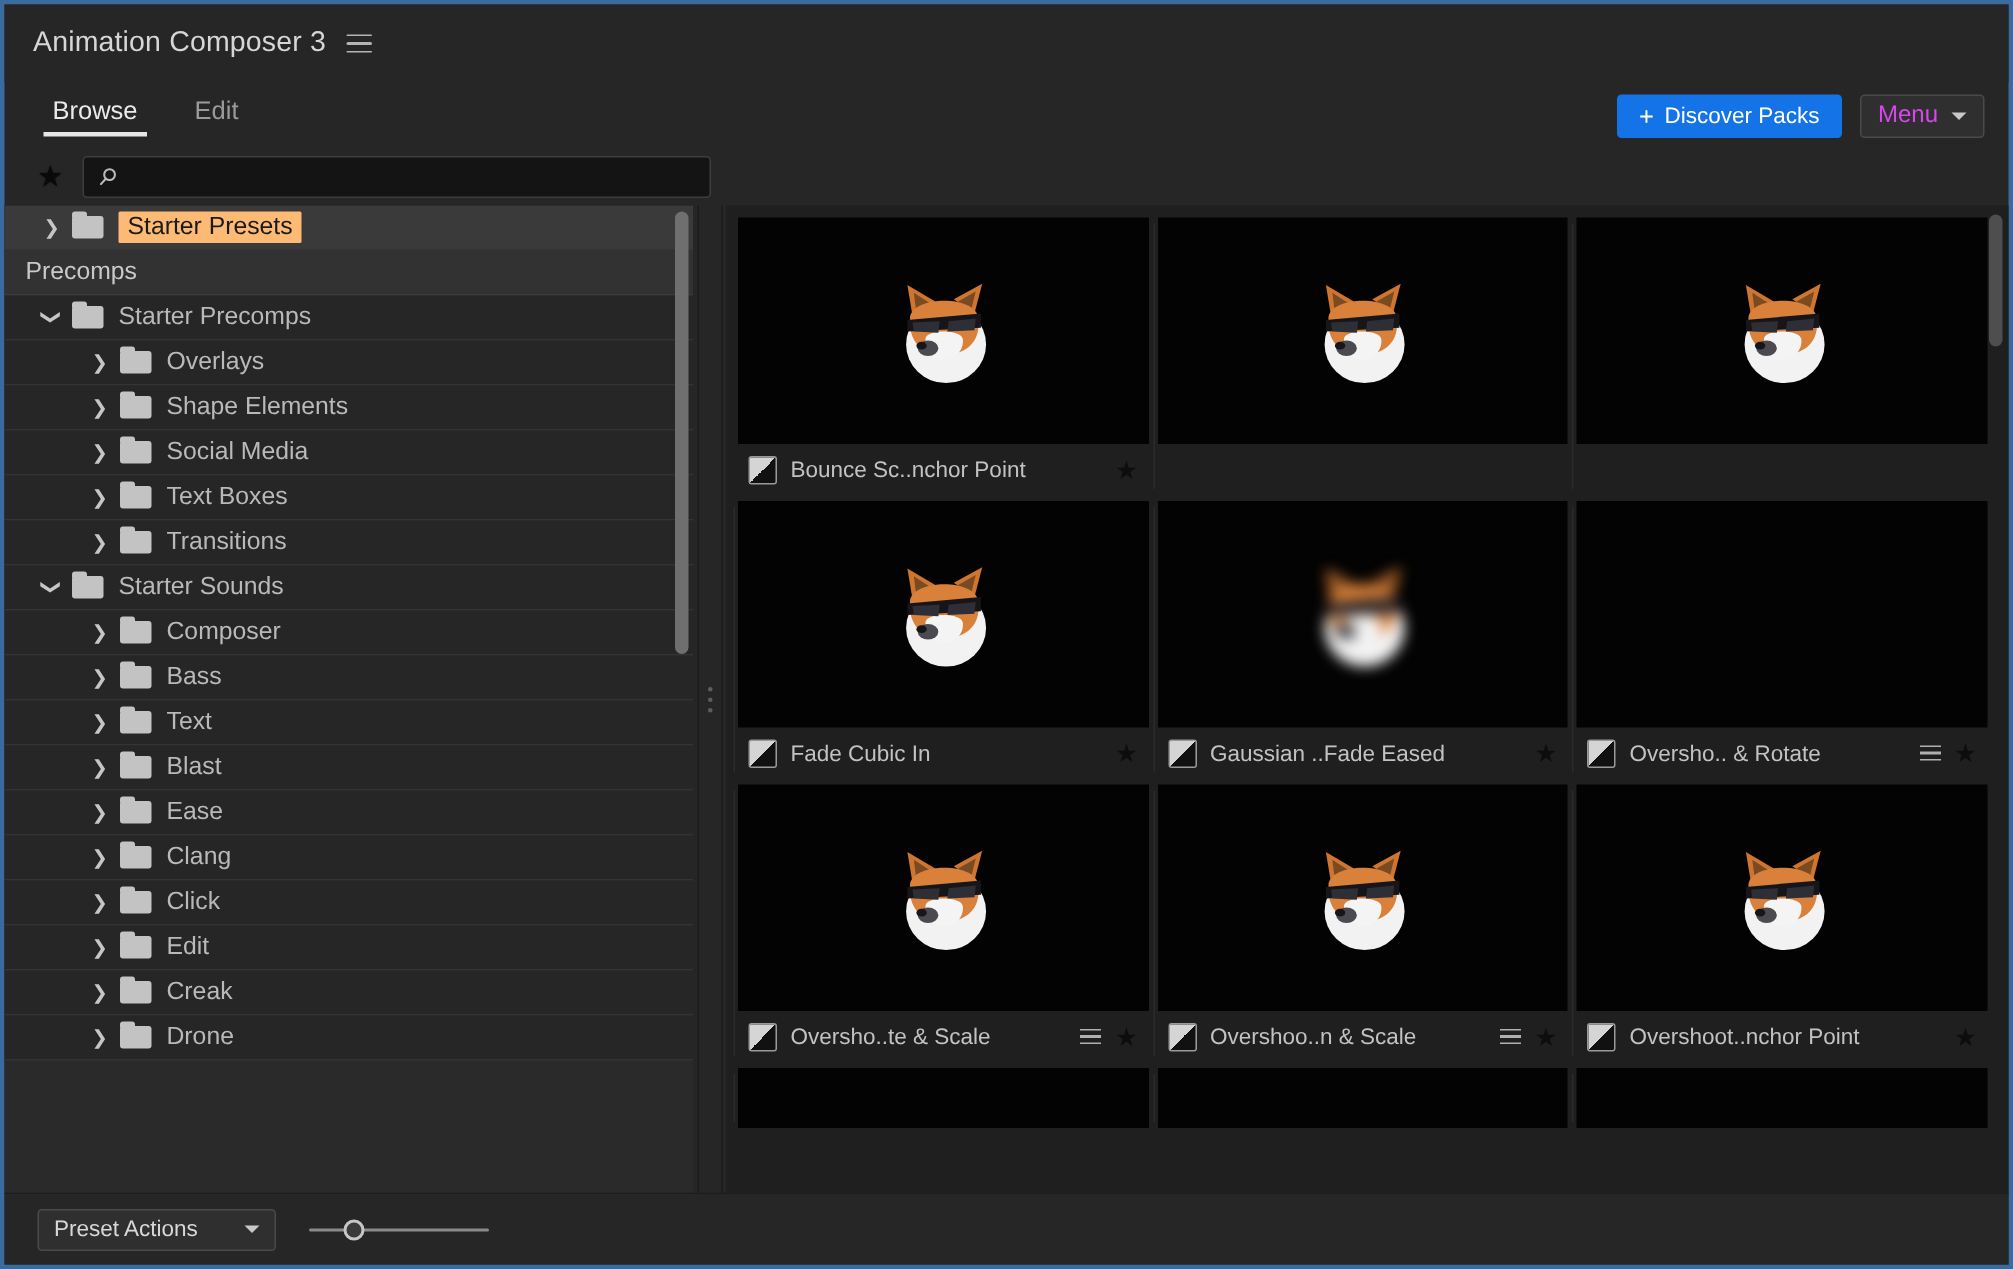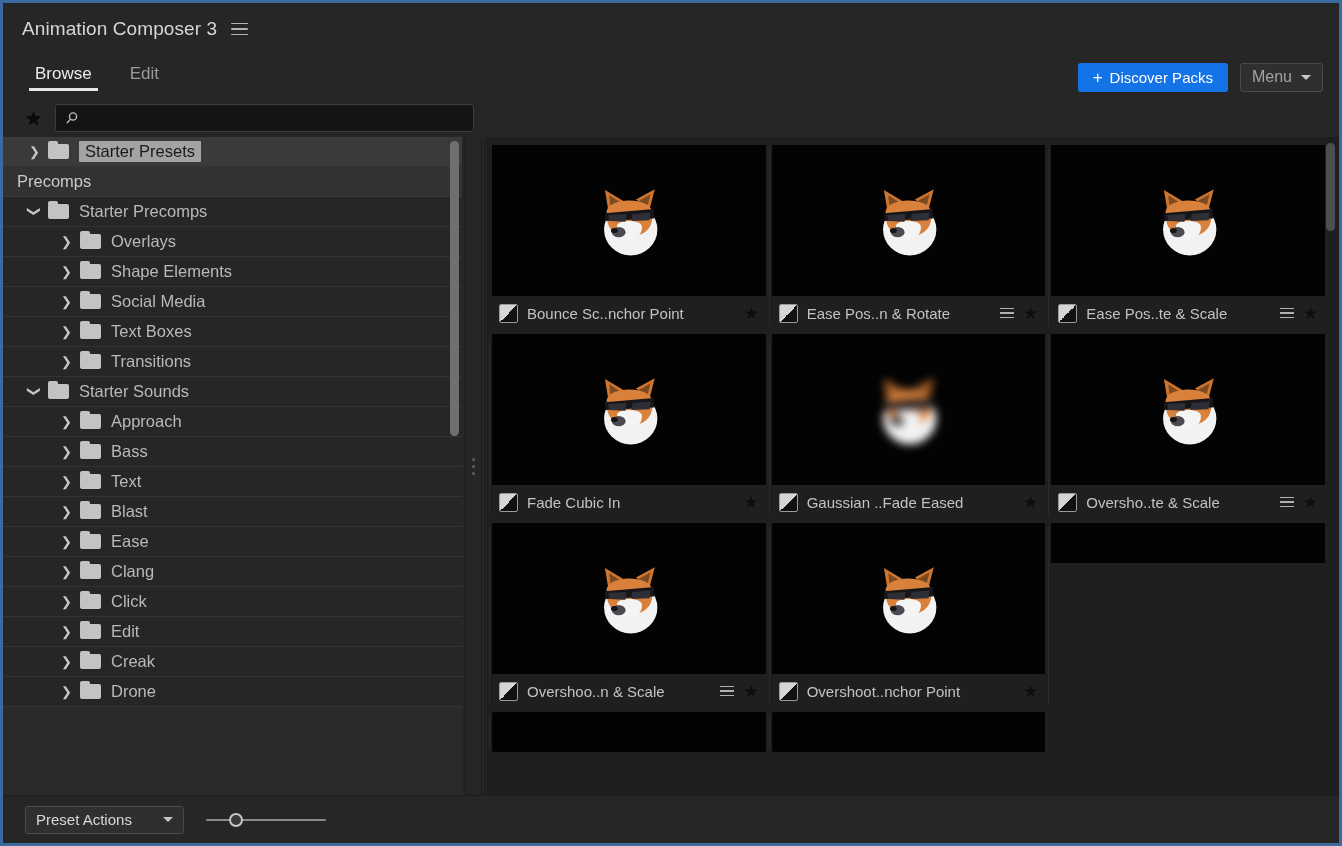--- a/index.html
+++ b/index.html
@@ -56,21 +56,21 @@
   #discover-packs {
     background: #1473e6; color: #fff; border: none;
     height: 29px; border-radius: 3px; padding: 0 15px;
     font-size: 15px; font-family: inherit; cursor: pointer;
     display: flex; align-items: center; gap: 7px;
   }
   #discover-packs .plus { font-size: 17px; line-height: 1; }
   #menu-button {
     margin-left: 12px; height: 29px;
     background: #2f2f2f; border: 1px solid #4a4a4a; border-radius: 3px;
-    color: #a3a3a3; font-size: 16px; font-family: inherit;
+    color: #d946ef; font-size: 16px; font-family: inherit;
     padding: 0 11px; cursor: pointer;
     display: flex; align-items: center; gap: 9px;
   }
   .caret {
     width: 0; height: 0; border-left: 5px solid transparent;
     border-right: 5px solid transparent; border-top: 5px solid #c8c8c8;
   }
 
   
   #searchrow {
@@ -122,21 +122,21 @@
     width: 21px; height: 15px; flex: none; margin: 0 10px 0 6px;
     background: #c3c3c3; border-radius: 2px; position: relative;
   }
   .folder::before {
     content: ""; position: absolute; top: -3.5px; left: 0;
     width: 10px; height: 4px; background: #c3c3c3;
     border-radius: 2px 2px 0 0;
   }
   .tree-label { white-space: nowrap; }
   .tree-row.selected .tree-label {
-    background: #a3a3a3; color: #1a1a1a; padding: 1px 6px; border-radius: 1px;
+    background: #fdba74; color: #1a1a1a; padding: 1px 6px; border-radius: 1px;
   }
   .lvl1 { padding-left: 24px; }
   .lvl2 { padding-left: 56px; }
   #tree-scrollbar {
     position: absolute; top: 4px; right: 3px; width: 9px; bottom: 4px;
   }
   #tree-thumb {
     position: absolute; top: 0; left: 0; width: 9px; height: 295px;
     background: #6f6f6f; border-radius: 5px; cursor: pointer;
   }
@@ -312,21 +312,21 @@
             <span class="tree-label">Transitions</span>
           </div>
           <div class="tree-row item lvl1">
             <span class="tw open">❯</span>
             <span class="folder"></span>
             <span class="tree-label">Starter Sounds</span>
           </div>
           <div class="tree-row item lvl2">
             <span class="tw">❯</span>
             <span class="folder"></span>
-            <span class="tree-label">Approach</span>
+            <span class="tree-label">Composer</span>
           </div>
           <div class="tree-row item lvl2">
             <span class="tw">❯</span>
             <span class="folder"></span>
             <span class="tree-label">Bass</span>
           </div>
           <div class="tree-row item lvl2">
             <span class="tw">❯</span>
             <span class="folder"></span>
             <span class="tree-label">Text</span>
@@ -415,57 +415,37 @@
                 <path d="M71 35 L75 19 L61 27 Z" fill="#7a4a22"></path>
                 <path d="M24 40 C24 22 76 21 77 40 C79 58 68 68 50 68 C32 68 23 57 24 40 Z" fill="#d9803a"></path>
                 <path d="M36 56 C36 48 64 48 65 56 C66 66 57 72 50 72 C43 72 35 66 36 56 Z" fill="#f4f4f4"></path>
                 <path d="M22 41 L79 36 L79 47 L22 50 Z" fill="#16161a"></path>
                 <path d="M26 43 L47 42 L46 51 L27 50 Z" fill="#2e2e36"></path>
                 <path d="M54 42 L75 40 L74 49 L53 50 Z" fill="#2e2e36"></path>
                 <ellipse cx="38" cy="63" rx="8" ry="6" fill="#4a4a50"></ellipse>
                 <ellipse cx="33" cy="61" rx="4" ry="3" fill="#15151a"></ellipse>
               </svg>
             </div>
-            <div class="meta">
-              <span class="type-icon"></span>
-              <span class="meta-name">Ease Pos..n &amp; Rotate</span>
-              <span class="meta-menu">
-                <span></span>
-                <span></span>
-                <span></span>
-              </span>
-              <span class="meta-star">★</span>
-            </div>
           </div>
           <div class="cell">
             <div class="thumb">
               <svg class="mascot" viewBox="0 0 100 100">
                 <ellipse cx="52" cy="60" rx="31" ry="30" fill="#f2f2f2"></ellipse>
                 <path d="M26 38 L22 14 L44 27 Z" fill="#d0752f"></path>
                 <path d="M29 36 L27 20 L41 29 Z" fill="#7a4a22"></path>
                 <path d="M74 36 L80 13 L58 25 Z" fill="#d0752f"></path>
                 <path d="M71 35 L75 19 L61 27 Z" fill="#7a4a22"></path>
                 <path d="M24 40 C24 22 76 21 77 40 C79 58 68 68 50 68 C32 68 23 57 24 40 Z" fill="#d9803a"></path>
                 <path d="M36 56 C36 48 64 48 65 56 C66 66 57 72 50 72 C43 72 35 66 36 56 Z" fill="#f4f4f4"></path>
                 <path d="M22 41 L79 36 L79 47 L22 50 Z" fill="#16161a"></path>
                 <path d="M26 43 L47 42 L46 51 L27 50 Z" fill="#2e2e36"></path>
                 <path d="M54 42 L75 40 L74 49 L53 50 Z" fill="#2e2e36"></path>
                 <ellipse cx="38" cy="63" rx="8" ry="6" fill="#4a4a50"></ellipse>
                 <ellipse cx="33" cy="61" rx="4" ry="3" fill="#15151a"></ellipse>
               </svg>
-            </div>
-            <div class="meta">
-              <span class="type-icon"></span>
-              <span class="meta-name">Ease Pos..te &amp; Scale</span>
-              <span class="meta-menu">
-                <span></span>
-                <span></span>
-                <span></span>
-              </span>
-              <span class="meta-star">★</span>
             </div>
           </div>
           <div class="cell">
             <div class="thumb">
               <svg class="mascot" viewBox="0 0 100 100">
                 <ellipse cx="52" cy="60" rx="31" ry="30" fill="#f2f2f2"></ellipse>
                 <path d="M26 38 L22 14 L44 27 Z" fill="#d0752f"></path>
                 <path d="M29 36 L27 20 L41 29 Z" fill="#7a4a22"></path>
                 <path d="M74 36 L80 13 L58 25 Z" fill="#d0752f"></path>
                 <path d="M71 35 L75 19 L61 27 Z" fill="#7a4a22"></path>
@@ -497,20 +477,33 @@
                 <path d="M22 41 L79 36 L79 47 L22 50 Z" fill="#16161a"></path>
                 <path d="M26 43 L47 42 L46 51 L27 50 Z" fill="#2e2e36"></path>
                 <path d="M54 42 L75 40 L74 49 L53 50 Z" fill="#2e2e36"></path>
                 <ellipse cx="38" cy="63" rx="8" ry="6" fill="#4a4a50"></ellipse>
                 <ellipse cx="33" cy="61" rx="4" ry="3" fill="#15151a"></ellipse>
               </svg>
             </div>
             <div class="meta">
               <span class="type-icon"></span>
               <span class="meta-name">Gaussian ..Fade Eased</span>
+              <span class="meta-star">★</span>
+            </div>
+          </div>
+          <div class="cell">
+            <div class="thumb"></div>
+            <div class="meta">
+              <span class="type-icon"></span>
+              <span class="meta-name">Oversho.. &amp; Rotate</span>
+              <span class="meta-menu">
+                <span></span>
+                <span></span>
+                <span></span>
+              </span>
               <span class="meta-star">★</span>
             </div>
           </div>
           <div class="cell">
             <div class="thumb">
               <svg class="mascot" viewBox="0 0 100 100">
                 <ellipse cx="52" cy="60" rx="31" ry="30" fill="#f2f2f2"></ellipse>
                 <path d="M26 38 L22 14 L44 27 Z" fill="#d0752f"></path>
                 <path d="M29 36 L27 20 L41 29 Z" fill="#7a4a22"></path>
                 <path d="M74 36 L80 13 L58 25 Z" fill="#d0752f"></path>

